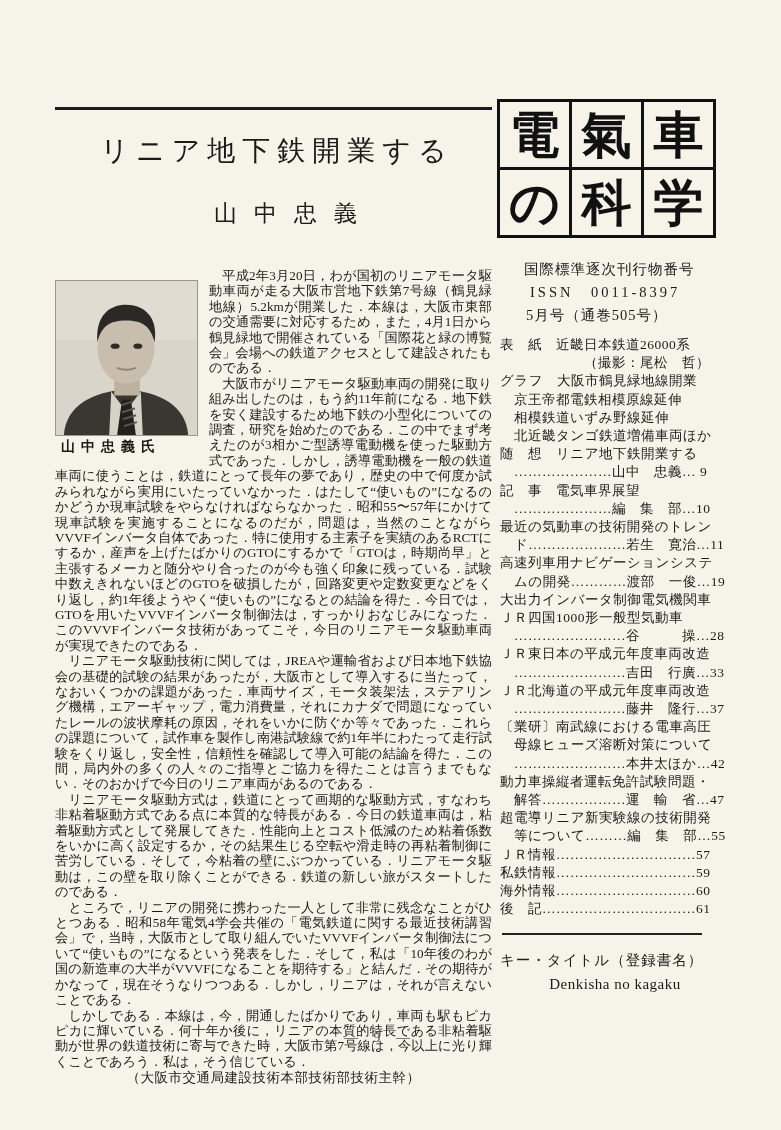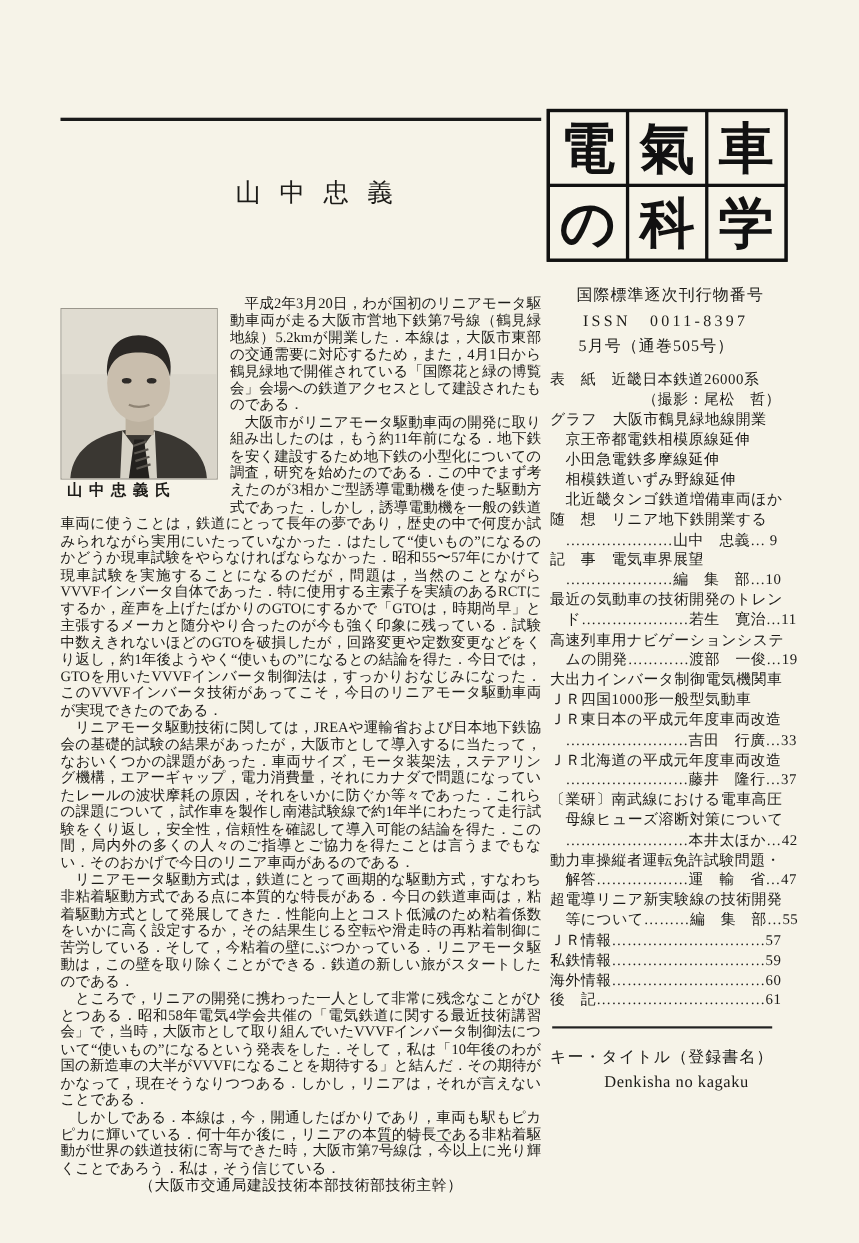--- a/index.html
+++ b/index.html
@@ -59,20 +59,21 @@
     position:absolute;left:0;top:1030px;width:760px;text-align:center;
     font-size:14px;letter-spacing:6px;color:#55524c;
   }
 </style>
 </head>
 <body>
 
 <div class="header-rule"></div>
 
 <div class="title-block">
+  <div class="article-title">リニア地下鉄開業する</div>
   <div class="article-author">山中忠義</div>
 </div>
 
 <div class="logo">
 
 <div class="logo-cell">電</div>
     <div class="logo-cell">氣</div>
     <div class="logo-cell">車</div>
     <div class="logo-cell">の</div>
     <div class="logo-cell">科</div>
@@ -85,33 +86,33 @@
   <div class="issue-line">5月号（通巻505号）</div>
 </div>
 
 <div class="toc">
   <div>
 
   <div class="toc-line">表　紙　近畿日本鉄道26000系</div>
       <div class="toc-line">　　　　　　（撮影：尾松　哲）</div>
       <div class="toc-line">グラフ　大阪市鶴見緑地線開業</div>
       <div class="toc-line">　京王帝都電鉄相模原線延伸</div>
-      <div class="toc-line">　小田急電鉄多摩線延伸</div>
       <div class="toc-line">　相模鉄道いずみ野線延伸</div>
       <div class="toc-line">　北近畿タンゴ鉄道増備車両ほか</div>
       <div class="toc-line">随　想　リニア地下鉄開業する</div>
       <div class="toc-line">　…………………山中　忠義… 9</div>
       <div class="toc-line">記　事　電気車界展望</div>
       <div class="toc-line">　…………………編　集　部…10</div>
       <div class="toc-line">最近の気動車の技術開発のトレン</div>
       <div class="toc-line">　ド…………………若生　寛治…11</div>
       <div class="toc-line">高速列車用ナビゲーションシステ</div>
       <div class="toc-line">　ムの開発…………渡部　一俊…19</div>
       <div class="toc-line">大出力インバータ制御電気機関車</div>
       <div class="toc-line">ＪＲ四国1000形一般型気動車</div>
+      <div class="toc-line">　……………………谷　　　操…28</div>
       <div class="toc-line">ＪＲ東日本の平成元年度車両改造</div>
       <div class="toc-line">　……………………吉田　行廣…33</div>
       <div class="toc-line">ＪＲ北海道の平成元年度車両改造</div>
       <div class="toc-line">　……………………藤井　隆行…37</div>
       <div class="toc-line">〔業研〕南武線における電車高圧</div>
       <div class="toc-line">　母線ヒューズ溶断対策について</div>
       <div class="toc-line">　……………………本井太ほか…42</div>
       <div class="toc-line">動力車操縦者運転免許試験問題・</div>
       <div class="toc-line">　解答………………運　輸　省…47</div>
       <div class="toc-line">超電導リニア新実験線の技術開発</div>

